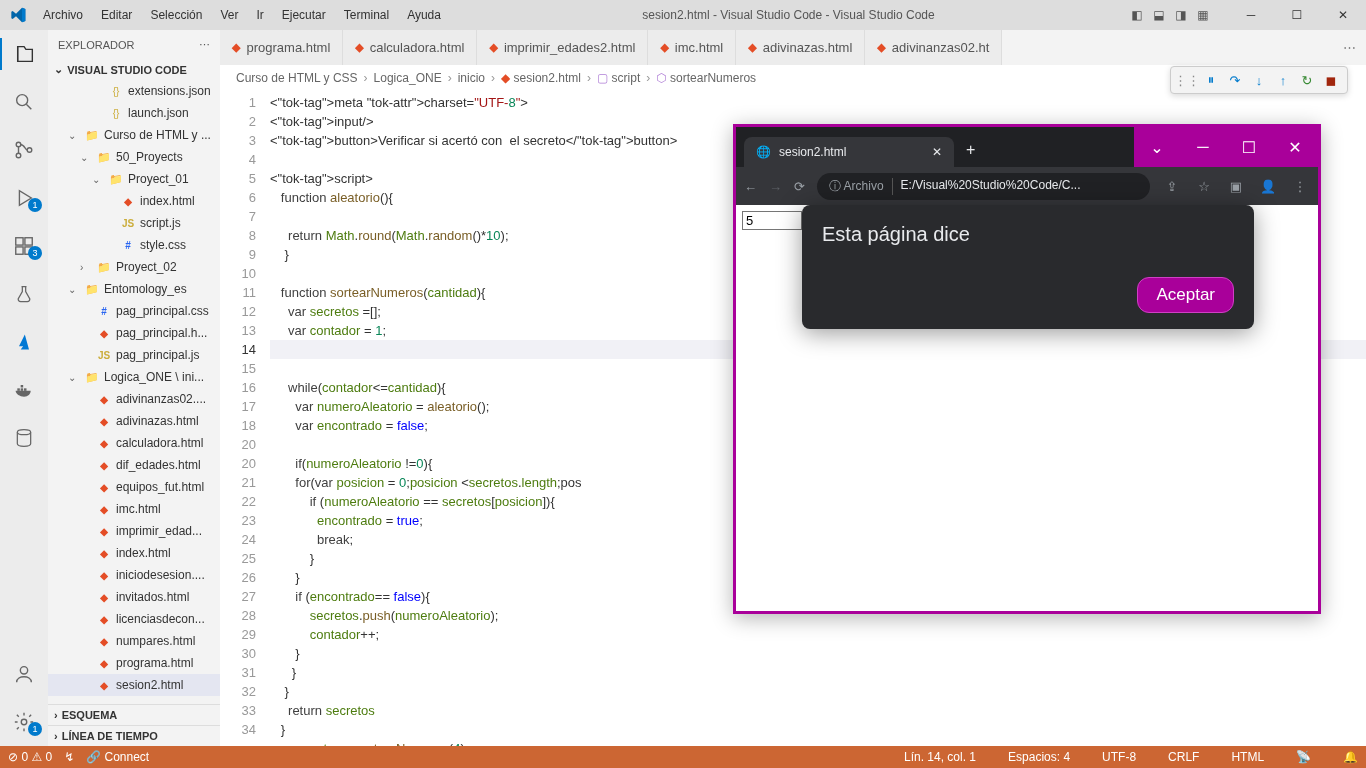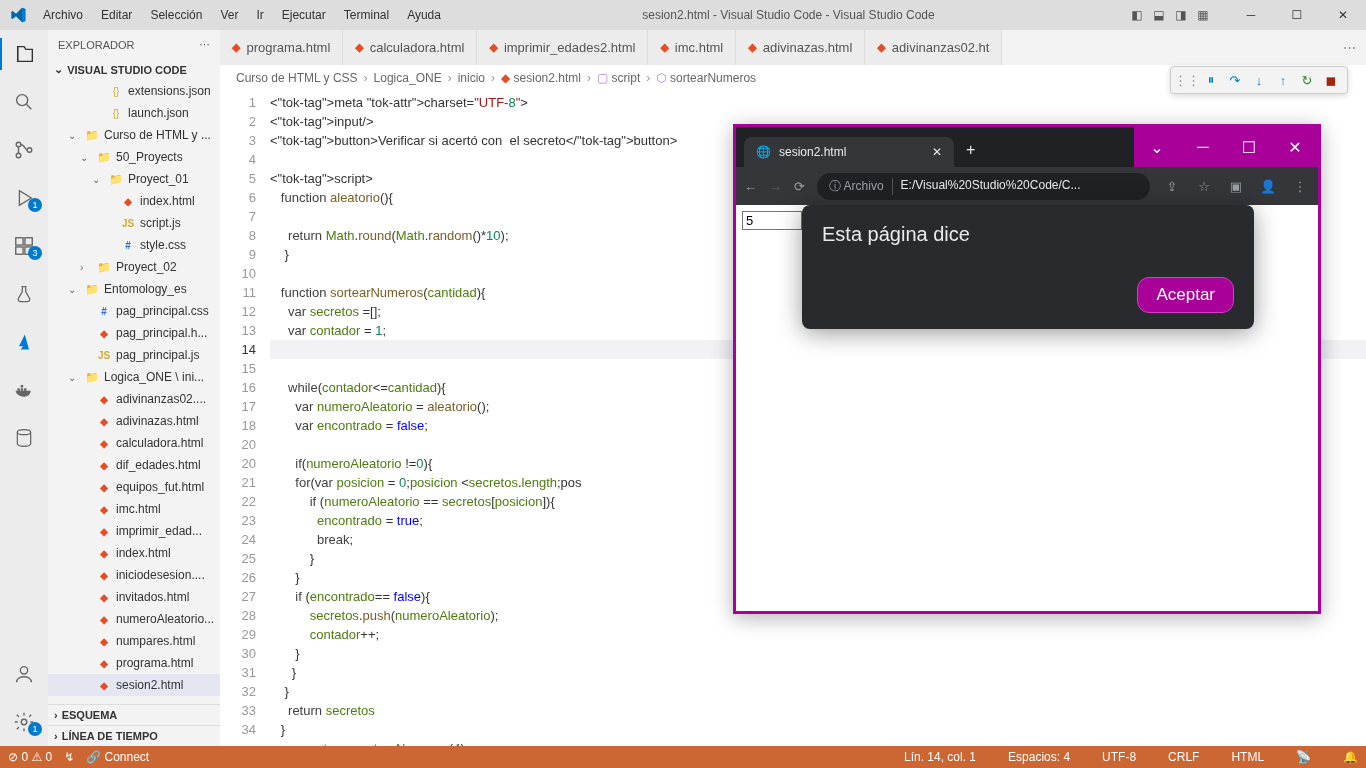--- a/index.html
+++ b/index.html
@@ -322,21 +322,21 @@
           <span>iniciodesesion....</span>
         </div>
         <div class="tree-item ind-2">
           <span class="chev"></span>
           <span class="ficon html-icon">◆</span>
           <span>invitados.html</span>
         </div>
         <div class="tree-item ind-2">
           <span class="chev"></span>
           <span class="ficon html-icon">◆</span>
-          <span>numeroAleatorio...</span>
+          <span>licenciasdecon...</span>
         </div>
         <div class="tree-item ind-2">
           <span class="chev"></span>
           <span class="ficon html-icon">◆</span>
           <span>numpares.html</span>
         </div>
         <div class="tree-item ind-2">
           <span class="chev"></span>
           <span class="ficon html-icon">◆</span>
           <span>programa.html</span>

